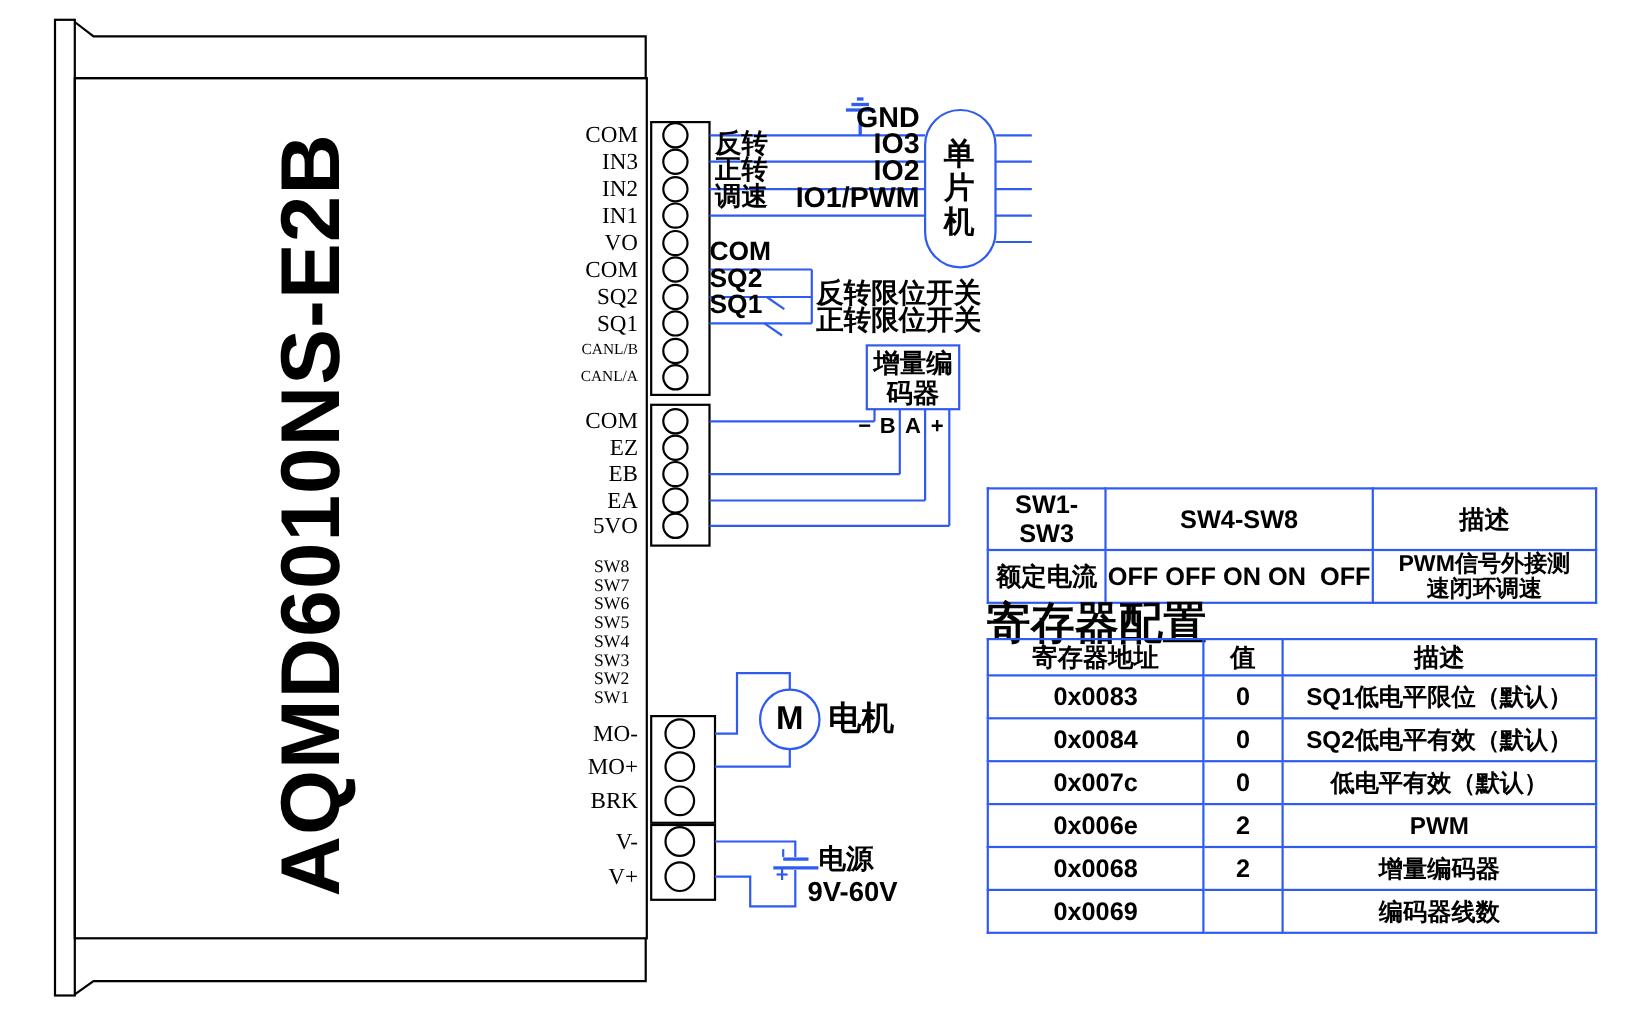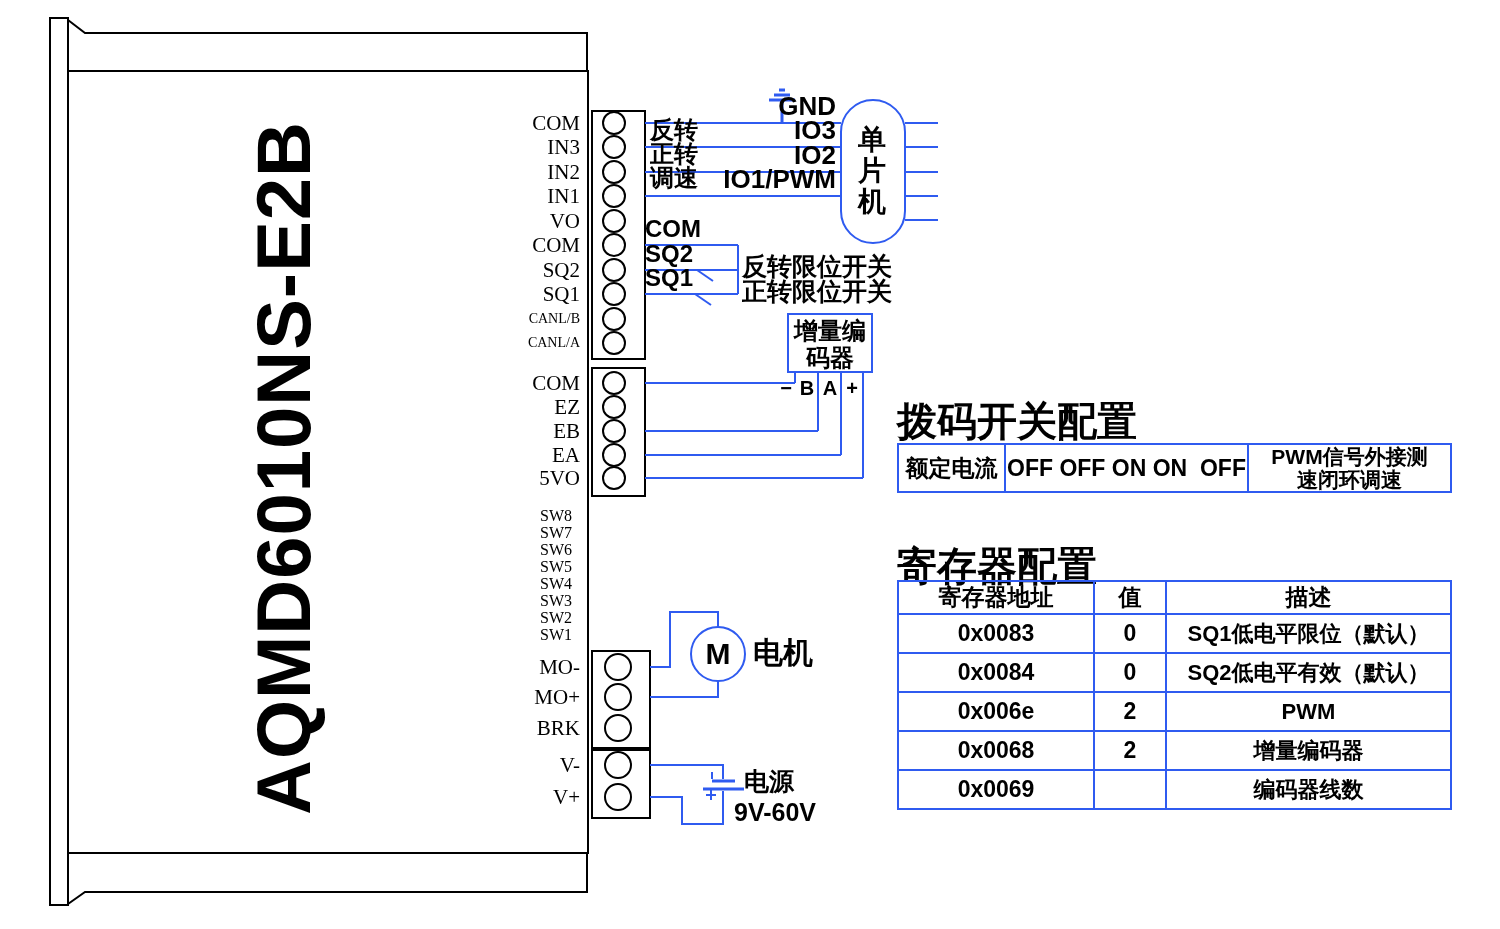--- a/index.html
+++ b/index.html
@@ -223,28 +223,32 @@
   <div class="enc-pin" style="left:786px;top:388px">−</div>
   <div class="enc-pin" style="left:807px;top:388px">B</div>
   <div class="enc-pin" style="left:830px;top:388px">A</div>
   <div class="enc-pin" style="left:852px;top:388px">+</div>
 
   <div class="motor-m">M</div>
   <div class="motor-label">电机</div>
   <div class="psu-label">电源</div>
   <div class="psu-range">9V-60V</div>
 
-  <div class="sec-title" style="top:394px">拨码开关配置</div>
   <table class="cfg" id="dip-table">
     <colgroup>
         <col style="width:107px">
         <col style="width:243px">
         <col style="width:203px">
       </colgroup>
     <tbody>
+        <tr style="height:30px">
+      <td class="th">SW1-SW3</td>
+      <td class="th">SW4-SW8</td>
+      <td class="th">描述</td>
+    </tr>
     <tr style="height:47px">
       <td class="cjk23">额定电流</td>
       <td class="dipvals">OFF OFF ON ON  OFF</td>
       <td class="dipdesc">PWM信号外接测
 速闭环调速</td>
     </tr>
   </tbody>
     </table>
 
   <div class="sec-title" style="top:539px">寄存器配置</div>
@@ -264,20 +268,25 @@
       <td class="addr">0x0083</td>
       <td class="val">0</td>
       <td class="desc">SQ1低电平限位（默认）</td>
     </tr>
     <tr style="height:39px">
       <td class="addr">0x0084</td>
       <td class="val">0</td>
       <td class="desc">SQ2低电平有效（默认）</td>
     </tr>
     <tr style="height:39px">
+      <td class="addr">0x007c</td>
+      <td class="val">0</td>
+      <td class="desc">低电平有效（默认）</td>
+    </tr>
+    <tr style="height:39px">
       <td class="addr">0x006e</td>
       <td class="val">2</td>
       <td class="desc">PWM</td>
     </tr>
     <tr style="height:39px">
       <td class="addr">0x0068</td>
       <td class="val">2</td>
       <td class="desc">增量编码器</td>
     </tr>
     <tr style="height:39px">

